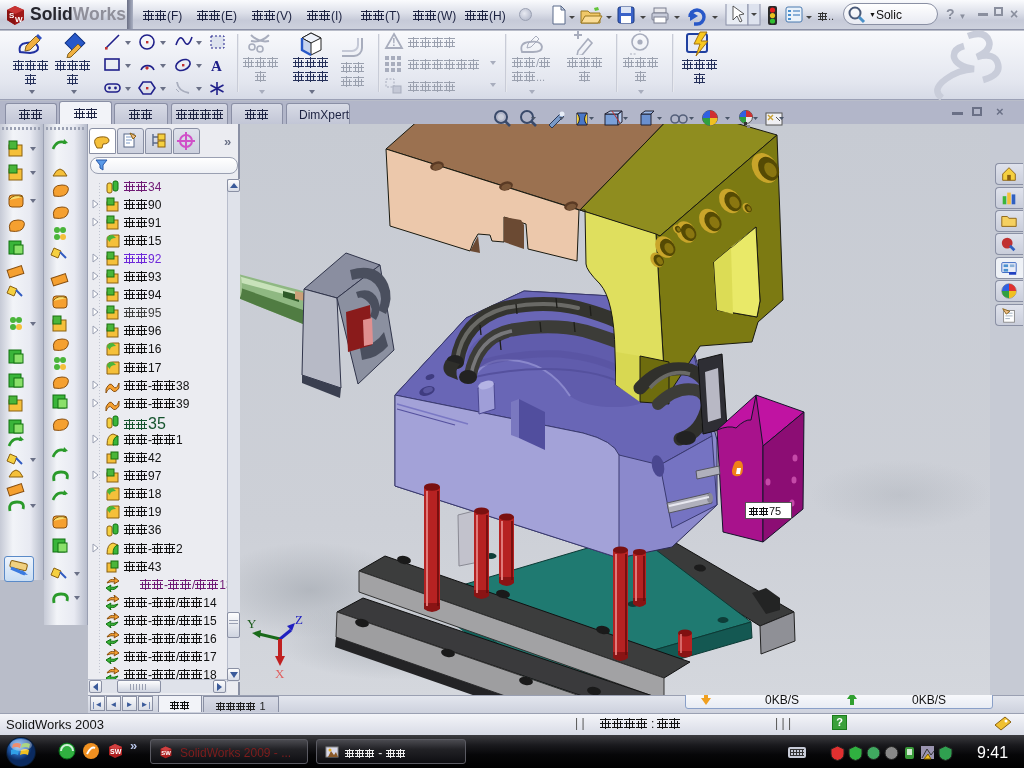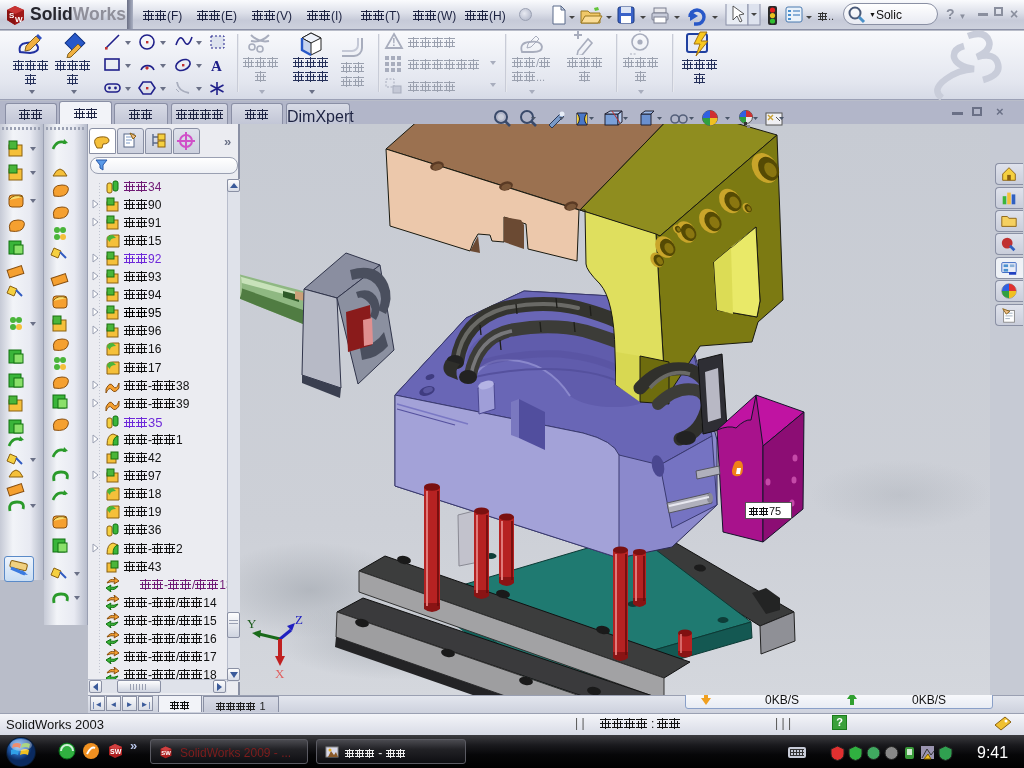--- a/index.html
+++ b/index.html
@@ -286,21 +286,21 @@
 <div class="ab" style="left:946px;top:6px;font-size:14px;font-weight:bold;color:#8a8f9e">? <span style="font-size:8px">▼</span></div>
 <div class="ab" style="left:978px;top:13px;width:10px;height:3px;background:#8a8f9e"></div>
 <div class="ab" style="left:994px;top:7px;width:9px;height:9px;border:2px solid #8a8f9e"></div>
 <div class="ab" style="left:1010px;top:6px;font-size:14px;font-weight:bold;color:#8a8f9e">×</div>
 </div>
 <div class="ab" style="left:0;top:101px;width:1024px;height:23px;background:#b2b6c9"></div>
 <div class="ab" style="left:5px;top:103px;width:52px;height:21px;background:linear-gradient(#d8dbe6,#c2c6d6);border:1px solid #8a8fa5;border-bottom:none;border-radius:3px 3px 0 0;text-align:center;padding-top:4px;font-size:12px;color:#1d2342"><span class="cj"></span><span class="cj"></span></div>
 <div class="ab" style="left:114px;top:103px;width:54px;height:21px;background:linear-gradient(#d8dbe6,#c2c6d6);border:1px solid #8a8fa5;border-bottom:none;border-radius:3px 3px 0 0;text-align:center;padding-top:4px;font-size:12px;color:#1d2342"><span class="cj"></span><span class="cj"></span></div>
 <div class="ab" style="left:171px;top:103px;width:57px;height:21px;background:linear-gradient(#d8dbe6,#c2c6d6);border:1px solid #8a8fa5;border-bottom:none;border-radius:3px 3px 0 0;text-align:center;padding-top:4px;font-size:12px;color:#1d2342"><span class="cj"></span><span class="cj"></span><span class="cj"></span><span class="cj"></span></div>
 <div class="ab" style="left:231px;top:103px;width:52px;height:21px;background:linear-gradient(#d8dbe6,#c2c6d6);border:1px solid #8a8fa5;border-bottom:none;border-radius:3px 3px 0 0;text-align:center;padding-top:4px;font-size:12px;color:#1d2342"><span class="cj"></span><span class="cj"></span></div>
-<div class="ab" style="left:286px;top:103px;width:64px;height:21px;background:linear-gradient(#d8dbe6,#c2c6d6);border:1px solid #8a8fa5;border-bottom:none;border-radius:3px 3px 0 0;text-align:center;padding-top:4px;font-size:16px;color:#1d2342">DimXpert</div>
+<div class="ab" style="left:286px;top:103px;width:64px;height:21px;background:linear-gradient(#d8dbe6,#c2c6d6);border:1px solid #8a8fa5;border-bottom:none;border-radius:3px 3px 0 0;text-align:right;padding-top:4px;font-size:12px;color:#1d2342">DimXpert</div>
 <div class="ab" style="left:59px;top:101px;width:53px;height:23px;background:#f2f3f8;border:1px solid #8a8fa5;border-bottom:none;border-radius:3px 3px 0 0;text-align:center;padding-top:5px;font-size:12px;color:#1d2342"><span class="cj"></span><span class="cj"></span></div>
 <div class="ab" style="left:952px;top:112px;width:11px;height:3px;background:#6a7086"></div>
 <div class="ab" style="left:972px;top:107px;width:10px;height:9px;border:2px solid #6a7086"></div>
 <div class="ab" style="left:996px;top:104px;font-size:13px;font-weight:bold;color:#6a7086">×</div>
 <div class="ab" style="left:0;top:124px;width:44px;height:456px;background:linear-gradient(90deg,#c6cad6,#f2f4f8 30%,#e8eaf2 70%,#b8bdcc);border-right:1px solid #9aa0b2"></div>
 <div class="ab" style="left:44px;top:124px;width:44px;height:501px;background:linear-gradient(90deg,#c6cad6,#f2f4f8 30%,#e8eaf2 70%,#b8bdcc);border-right:1px solid #9aa0b2"></div>
 <div class="ab" style="left:2px;top:127px;width:38px;height:3px;background:repeating-linear-gradient(90deg,#9aa0b2 0 2px,transparent 2px 4px)"></div>
 <div class="ab" style="left:46px;top:127px;width:38px;height:3px;background:repeating-linear-gradient(90deg,#9aa0b2 0 2px,transparent 2px 4px)"></div>
 <svg class="ab" style="left:6px;top:139px" width="20" height="20" viewBox="0 0 20 20">
     <rect x="3" y="6" width="13" height="11" fill="#f5c03a" stroke="#8a6010"></rect>
@@ -554,21 +554,21 @@
     <rect x="2" y="1" width="7" height="7" fill="#4ab53a" stroke="#1a7010"></rect>
   </svg>
 <div class="ab" style="left:124px;top:288px;font-size:12px;color:#111;white-space:nowrap"><span class="cj"></span><span class="cj"></span>94</div>
 <svg class="ab" style="left:92px;top:307px" width="8" height="10">
     <path d="M1,1 L6,5 L1,9 Z" fill="#fff" stroke="#9aa0b2"></path>
   </svg>
 <svg class="ab" style="left:105px;top:305px" width="15" height="15" viewBox="0 0 15 15">
     <rect x="2" y="5" width="11" height="9" fill="#f5c03a" stroke="#8a6010"></rect>
     <rect x="2" y="1" width="7" height="7" fill="#4ab53a" stroke="#1a7010"></rect>
   </svg>
-<div class="ab" style="left:124px;top:306px;font-size:12px;color:#000000;white-space:nowrap"><span class="cj"></span><span class="cj"></span>95</div>
+<div class="ab" style="left:124px;top:306px;font-size:12px;color:#404040;white-space:nowrap"><span class="cj"></span><span class="cj"></span>95</div>
 <svg class="ab" style="left:92px;top:325px" width="8" height="10">
     <path d="M1,1 L6,5 L1,9 Z" fill="#fff" stroke="#9aa0b2"></path>
   </svg>
 <svg class="ab" style="left:105px;top:323px" width="15" height="15" viewBox="0 0 15 15">
     <rect x="2" y="5" width="11" height="9" fill="#f5c03a" stroke="#8a6010"></rect>
     <rect x="2" y="1" width="7" height="7" fill="#4ab53a" stroke="#1a7010"></rect>
   </svg>
 <div class="ab" style="left:124px;top:324px;font-size:12px;color:#111;white-space:nowrap"><span class="cj"></span><span class="cj"></span>96</div>
 <svg class="ab" style="left:105px;top:341px" width="15" height="15" viewBox="0 0 15 15">
     <path d="M2,14 v-8 q0,-4 6,-4 h6 v12 z" fill="#f5c03a" stroke="#8a6010"></path>
@@ -591,21 +591,21 @@
     <path d="M1,1 L6,5 L1,9 Z" fill="#fff" stroke="#9aa0b2"></path>
   </svg>
 <svg class="ab" style="left:105px;top:396px" width="15" height="15" viewBox="0 0 15 15">
     <path d="M1,11 q4,-8 7,-3 t6,-3 l0,5 q-4,6 -7,2 t-6,3z" fill="#f5a030" stroke="#8a5010"></path>
   </svg>
 <div class="ab" style="left:124px;top:397px;font-size:12px;color:#111;white-space:nowrap"><span class="cj"></span><span class="cj"></span>-<span class="cj"></span><span class="cj"></span>39</div>
 <svg class="ab" style="left:105px;top:414px" width="15" height="15" viewBox="0 0 15 15">
     <rect x="2" y="4" width="5" height="10" rx="2" fill="#f5d040" stroke="#8a6010"></rect>
     <rect x="8" y="2" width="5" height="10" rx="2" fill="#3ab53a" stroke="#107010"></rect>
   </svg>
-<div class="ab" style="left:124px;top:415px;font-size:13px;color:#6d28d9;white-space:nowrap"><span class="cj"></span><span class="cj"></span>35</div>
+<div class="ab" style="left:124px;top:415px;font-size:16px;color:#14532d;white-space:nowrap"><span class="cj"></span><span class="cj"></span>35</div>
 <svg class="ab" style="left:92px;top:434px" width="8" height="10">
     <path d="M1,1 L6,5 L1,9 Z" fill="#fff" stroke="#9aa0b2"></path>
   </svg>
 <svg class="ab" style="left:105px;top:432px" width="15" height="15" viewBox="0 0 15 15">
     <path d="M2,13 q0,-10 6,-11 l5,2 q-4,3 -4,9z" fill="#f5d040" stroke="#8a6010"></path>
     <path d="M8,13 q0,-8 5,-9 l0,9z" fill="#3ab53a" stroke="#107010"></path>
   </svg>
 <div class="ab" style="left:124px;top:433px;font-size:12px;color:#111;white-space:nowrap"><span class="cj"></span><span class="cj"></span>-<span class="cj"></span><span class="cj"></span>1</div>
 <svg class="ab" style="left:105px;top:450px" width="15" height="15" viewBox="0 0 15 15">
     <rect x="2" y="4" width="9" height="9" fill="#f5c03a" stroke="#8a6010"></rect>

